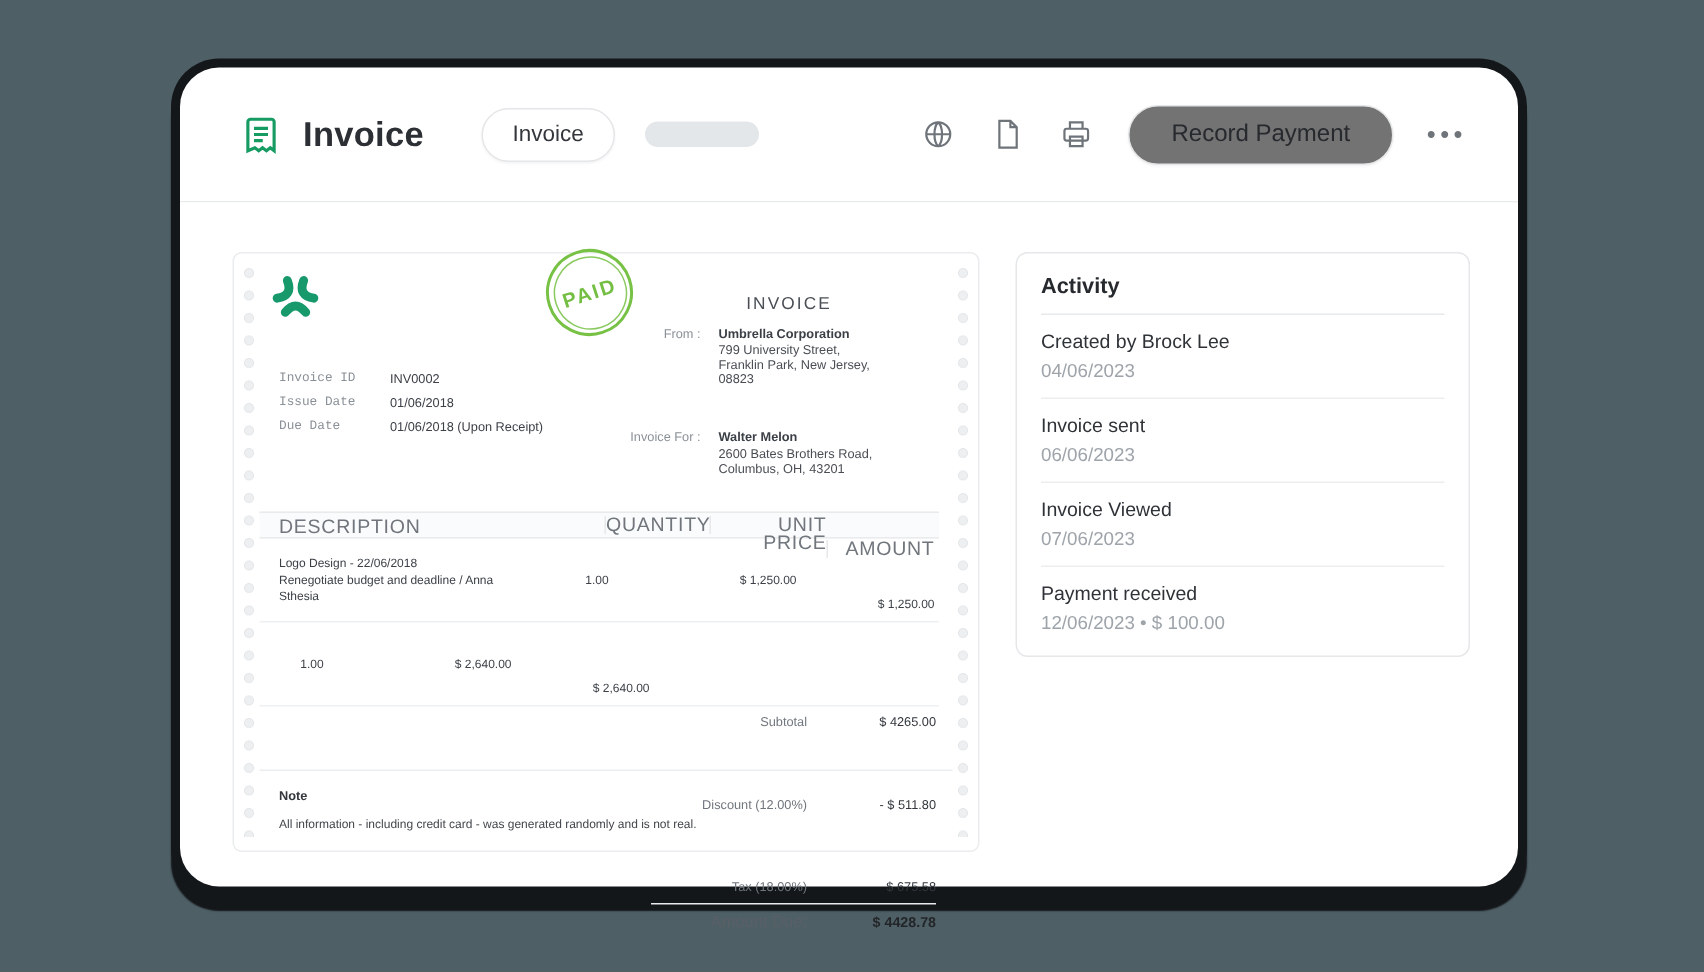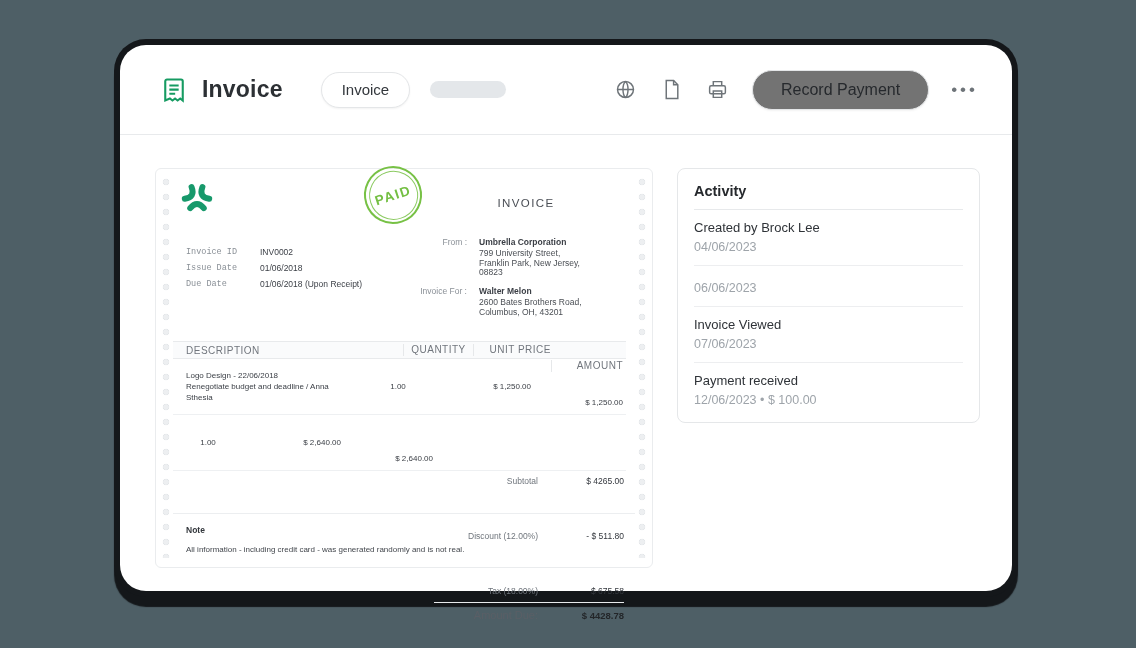--- a/index.html
+++ b/index.html
@@ -57,30 +57,30 @@
 
   .paper-title { position:absolute; left:310px; top:28px; width:120px; text-align:center;
     font-size:11.5px; letter-spacing:1.4px; color:#4a4e55; }
 
   .meta { position:absolute; left:30px; top:78px; }
   .meta-row { display:flex; margin-bottom:6px; font-size:8.5px; }
   .meta-label { width:74px; color:#8a9097;font-family:Liberation Mono, monospace; }
   .meta-value { color:#3b3f46; }
 
   .info-block { position:absolute; left:200px; width:270px; }
-  .info-block.from { top:68px; } .info-block.for { top:117px; }
+  .info-block.from { top:48px; } .info-block.for { top:117px; }
   .info-row { display:flex; font-size:8.5px; }
   .info-label { width:123px; text-align:right; color:#8a9097; padding-right:12px; flex:none; }
   .info-name { color:#3b3f46; font-weight:700; }
   .info-addr { color:#4a4e54; line-height:9.5px; margin-top:2px; }
 
   .inv-table { position:absolute; left:17px; top:172px; width:453px; }
   .t-head { display:flex; align-items:center; height:18px; background:#fafbfc;
     border-top:1px solid #e8eaec; border-bottom:1px solid #e8eaec;
-    font-size:10px; letter-spacing:.5px; color:#71767d; }
+    font-size:13px; letter-spacing:.5px; color:#71767d; }
   .t-row { display:flex; align-items:center; border-bottom:1px solid #eef0f2; padding:7px 0; }
   .c-desc { flex:1; padding-left:13px; }
   .c-qty { width:70px; text-align:center; } .c-price { width:78px; text-align:right; } .c-amt { width:75px; text-align:right; padding-right:3px;margin-top:32px; }
   .t-head .c-qty, .t-head .c-price, .t-head .c-amt { border-left:1px solid #e6e8ea; height:12px; line-height:12px; }
   .t-row { font-size:8px; color:#3c4047;gap:20px; }
   .d1, .d2 { line-height:11px; }
 
   .totals { position:absolute; right:28px; top:264px; width:190px; }
   .tot-row { display:flex; align-items:center; justify-content:flex-end; height:15px;margin-top:40px; }
   .tot-label { color:#70767d; font-size:8.5px; }
@@ -262,20 +262,21 @@
     </div>
   </div>
 
   <div class="activity">
     <div class="act-h">Activity</div>
     <div class="act-entry">
       <div class="act-title">Created by Brock Lee</div>
       <div class="act-date">04/06/2023</div>
     </div>
     <div class="act-entry">
+      <div class="act-title">Invoice sent</div>
       <div class="act-date">06/06/2023</div>
     </div>
     <div class="act-entry">
       <div class="act-title">Invoice Viewed</div>
       <div class="act-date">07/06/2023</div>
     </div>
     <div class="act-entry">
       <div class="act-title">Payment received</div>
       <div class="act-date">12/06/2023 • $ 100.00</div>
     </div>

